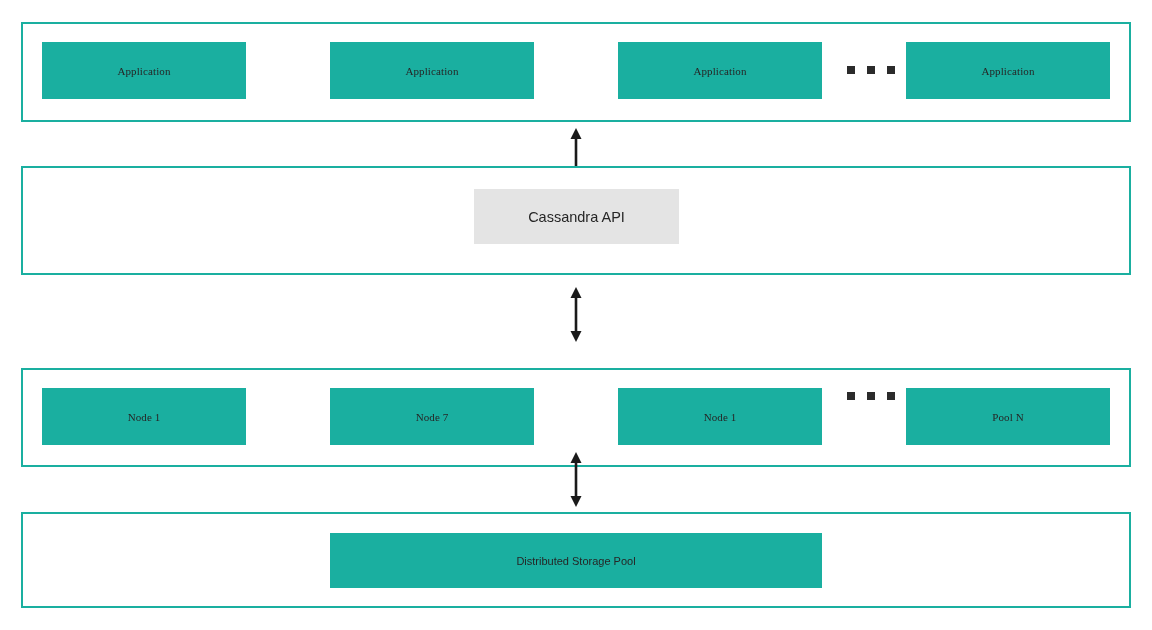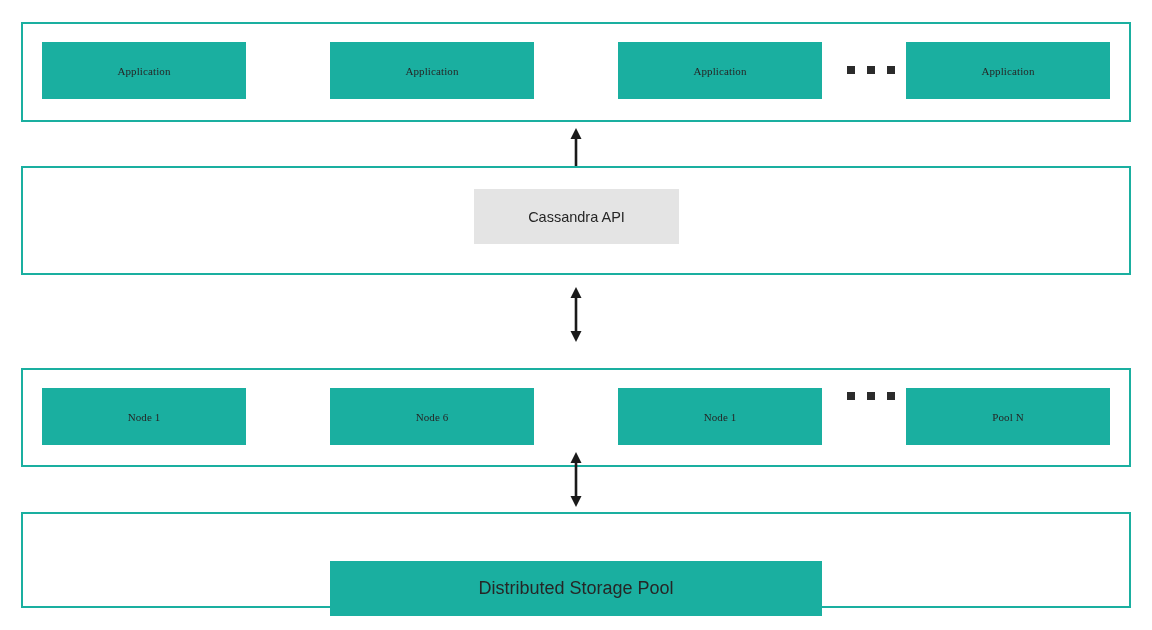--- a/index.html
+++ b/index.html
@@ -83,23 +83,22 @@
     position: absolute;
     left: 307px;
     top: 19px;
     width: 492px;
     height: 55px;
     background: var(--accent, #1AAFA0);
     color: #262626;
     display: flex;
     align-items: center;
     justify-content: center;
-    font-size: 18px;
+    font-size: 11px;
     white-space: nowrap;
-    margin-top: 28px;
   }
 
   
   .ellipsis {
     position: absolute;
     display: flex;
     gap: 12px;
     align-items: center;
   }
   .ellipsis .dot {
@@ -153,21 +152,21 @@
   <div class="arrow arrow-2">
     <svg width="20" height="55" viewBox="0 0 20 55" xmlns="http://www.w3.org/2000/svg">
       <line x1="10" y1="9" x2="10" y2="46" stroke="#1a1a1a" stroke-width="2.6"></line>
       <polygon points="10,0 4.5,11 15.5,11" fill="#1a1a1a"></polygon>
       <polygon points="10,55 4.5,44 15.5,44" fill="#1a1a1a"></polygon>
     </svg>
   </div>
 
   <div class="layer layer-nodes">
     <div class="box cell cell-1" style="color: rgb(38, 38, 38);">Node 1</div>
-    <div class="box cell cell-2" style="color: rgb(38, 38, 38);">Node 6</div>
+    <div class="box cell cell-2" style="color: rgb(38, 38, 38);">Node 7</div>
     <div class="box cell cell-3" style="color: rgb(38, 38, 38);">Node 1</div>
     <div class="box cell cell-4" style="color: rgb(38, 38, 38);">Pool N</div>
   </div>
   <div class="ellipsis ellipsis-nodes">
     <span class="dot"></span>
     <span class="dot"></span>
     <span class="dot"></span>
   </div>
 
   <div class="arrow arrow-3">

